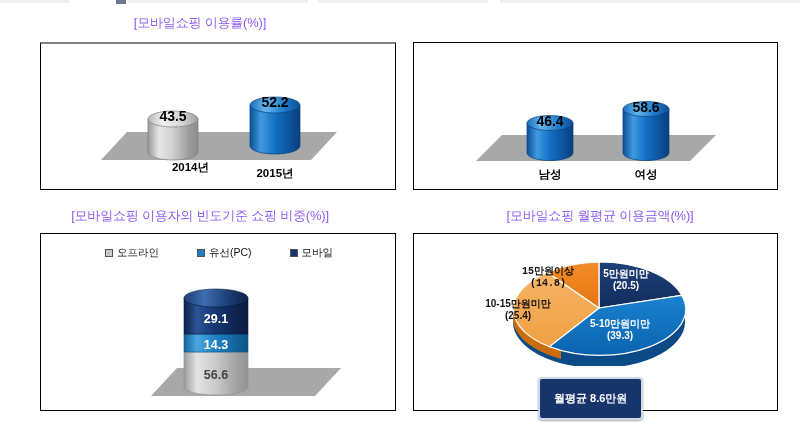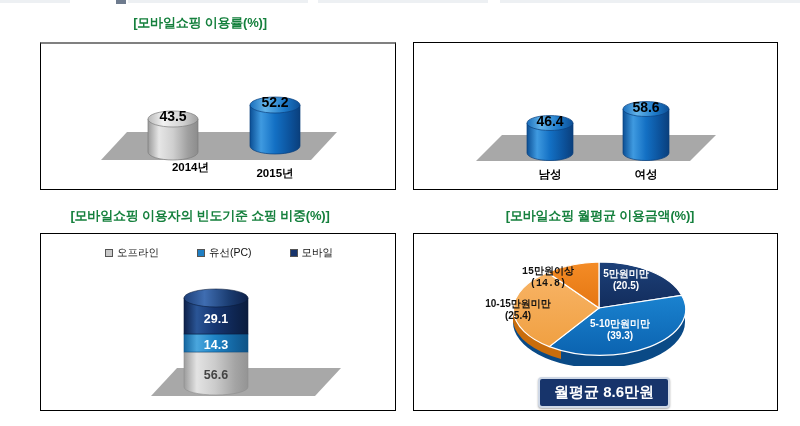--- a/index.html
+++ b/index.html
@@ -11,22 +11,22 @@
   }
   .page { position: relative; width: 800px; height: 426px; background: #fff; }
 
   
   .top-artifact { position: absolute; top: 0; height: 3px; background: #dfe4ea; opacity: .55; }
   .top-artifact.dark { background: #4a5a72; opacity: .8; }
 
   .panel { position: absolute; }
   .chart-title {
     text-align: center;
-    font-weight: bold;
-    color: #15803d;
+    font-weight: normal;
+    color: #8b5cf6;
     font-size: 13px;
     letter-spacing: -0.2px;
     white-space: nowrap;
   }
   .frame {
     position: absolute;
     background: #fff;
     border: 1px solid #000;
   }
   .frame.grayline { border-top: 2px solid #808080; border-left: 1px solid #000;
@@ -85,24 +85,24 @@
     line-height: 1.15;
     white-space: nowrap;
   }
   .pie-label .l2 { display: block; }
   .avg-badge {
     position: absolute;
     background: #17346b;
     border: 2px solid #cfd8e6;
     border-radius: 4px;
     color: #fff;
-    font-size: 15px;
-    font-weight: bold;
-    text-align: center;
-    padding: 4px 14px;
+    font-size: 11px;
+    font-weight: bold;
+    text-align: center;
+    padding: 12px 14px;
     white-space: nowrap;
     box-shadow: 0 1px 2px rgba(0,0,0,.35);
   }
 </style>
 </head>
 <body>
 
 <div class="page">
 
   <div class="top-artifact" style="left:0;width:70px;"></div>

